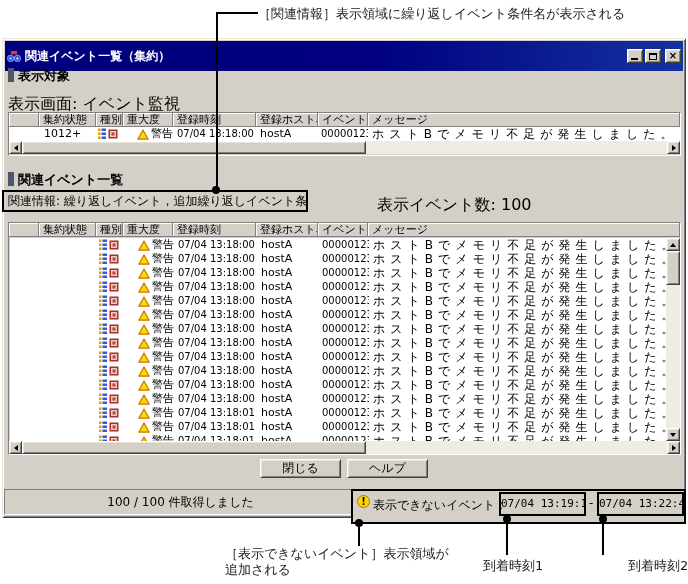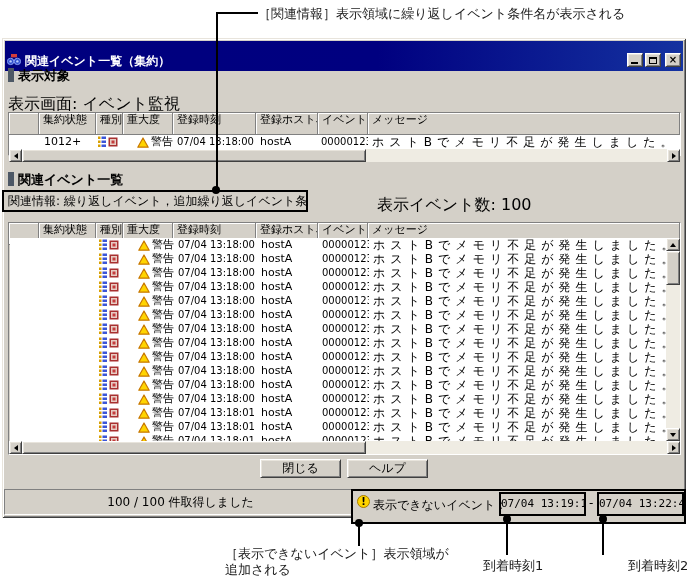--- a/index.html
+++ b/index.html
@@ -19,21 +19,21 @@
 
   
   .window{
     left:2px;top:38px;width:684px;height:480px;background:#d4d0c8;
     box-shadow:inset 1px 1px 0 #e8e4dc, inset -1px -1px 0 #404040,
                inset 2px 2px 0 #ffffff, inset -2px -2px 0 #808080;
   }
   .titlebar{
     left:3px;top:3px;width:678px;height:30px;
     background:linear-gradient(90deg,#00007e 0%,#000080 55%,#1432a0 100%);
-    display:flex;align-items:flex-start;padding:12px 2px;box-sizing:border-box;
+    display:flex;align-items:center;padding:12px 2px;box-sizing:border-box;
   }
   .title-text{color:#fff;font-weight:bold;font-size:12px;margin-left:4px;flex:1;white-space:nowrap;overflow:hidden;}
   .tbtn{
     width:16px;height:14px;background:#d4d0c8;box-sizing:border-box;flex:none;
     border:1px solid;border-color:#ffffff #404040 #404040 #ffffff;
     box-shadow:inset 1px 1px 0 #e8e4dc, inset -1px -1px 0 #808080;
     margin-left:2px;display:flex;align-items:center;justify-content:center;position:relative;
   }
   .min-glyph{position:absolute;left:3px;bottom:2px;width:7px;height:2px;background:#000;}
   .max-glyph{width:8px;height:7px;border:1px solid #000;border-top:2px solid #000;box-sizing:border-box;}
@@ -42,21 +42,21 @@
   .section-bar{width:6px;height:14px;background:#4d5866;}
   .section-title{font-size:13px;font-weight:bold;white-space:nowrap;}
   .label12{font-size:16px;white-space:nowrap;}
 
   
   .tbl{
     background:#d4d0c8;box-sizing:border-box;
     border:1px solid;border-color:#808080 #ffffff #ffffff #808080;
     position:absolute;
   }
-  .thead{display:flex;height:22px;border-radius:7px;}
+  .thead{display:flex;height:14px;border-radius:7px;}
   .th{
     box-sizing:border-box;background:#d4d0c8;font-size:11px;line-height:13px;
     border-right:1px solid #808080;border-bottom:1px solid #808080;
     box-shadow:inset 1px 1px 0 #ffffff;
     padding:0 0 0 4px;white-space:nowrap;overflow:hidden;flex:none;
   }
   .w0{width:30px}.w1{width:57px}.w2{width:27px}.w3{width:50px}
   .w4{width:83px}.w5{width:62px}.w6{width:50px}.w7{flex:1;width:auto;}
   .trow{display:flex;height:14px;background:#fff;align-items:center;flex:none;}
   .c{box-sizing:border-box;white-space:nowrap;overflow:hidden;height:14px;line-height:14px;font-size:11px;flex:none;}

